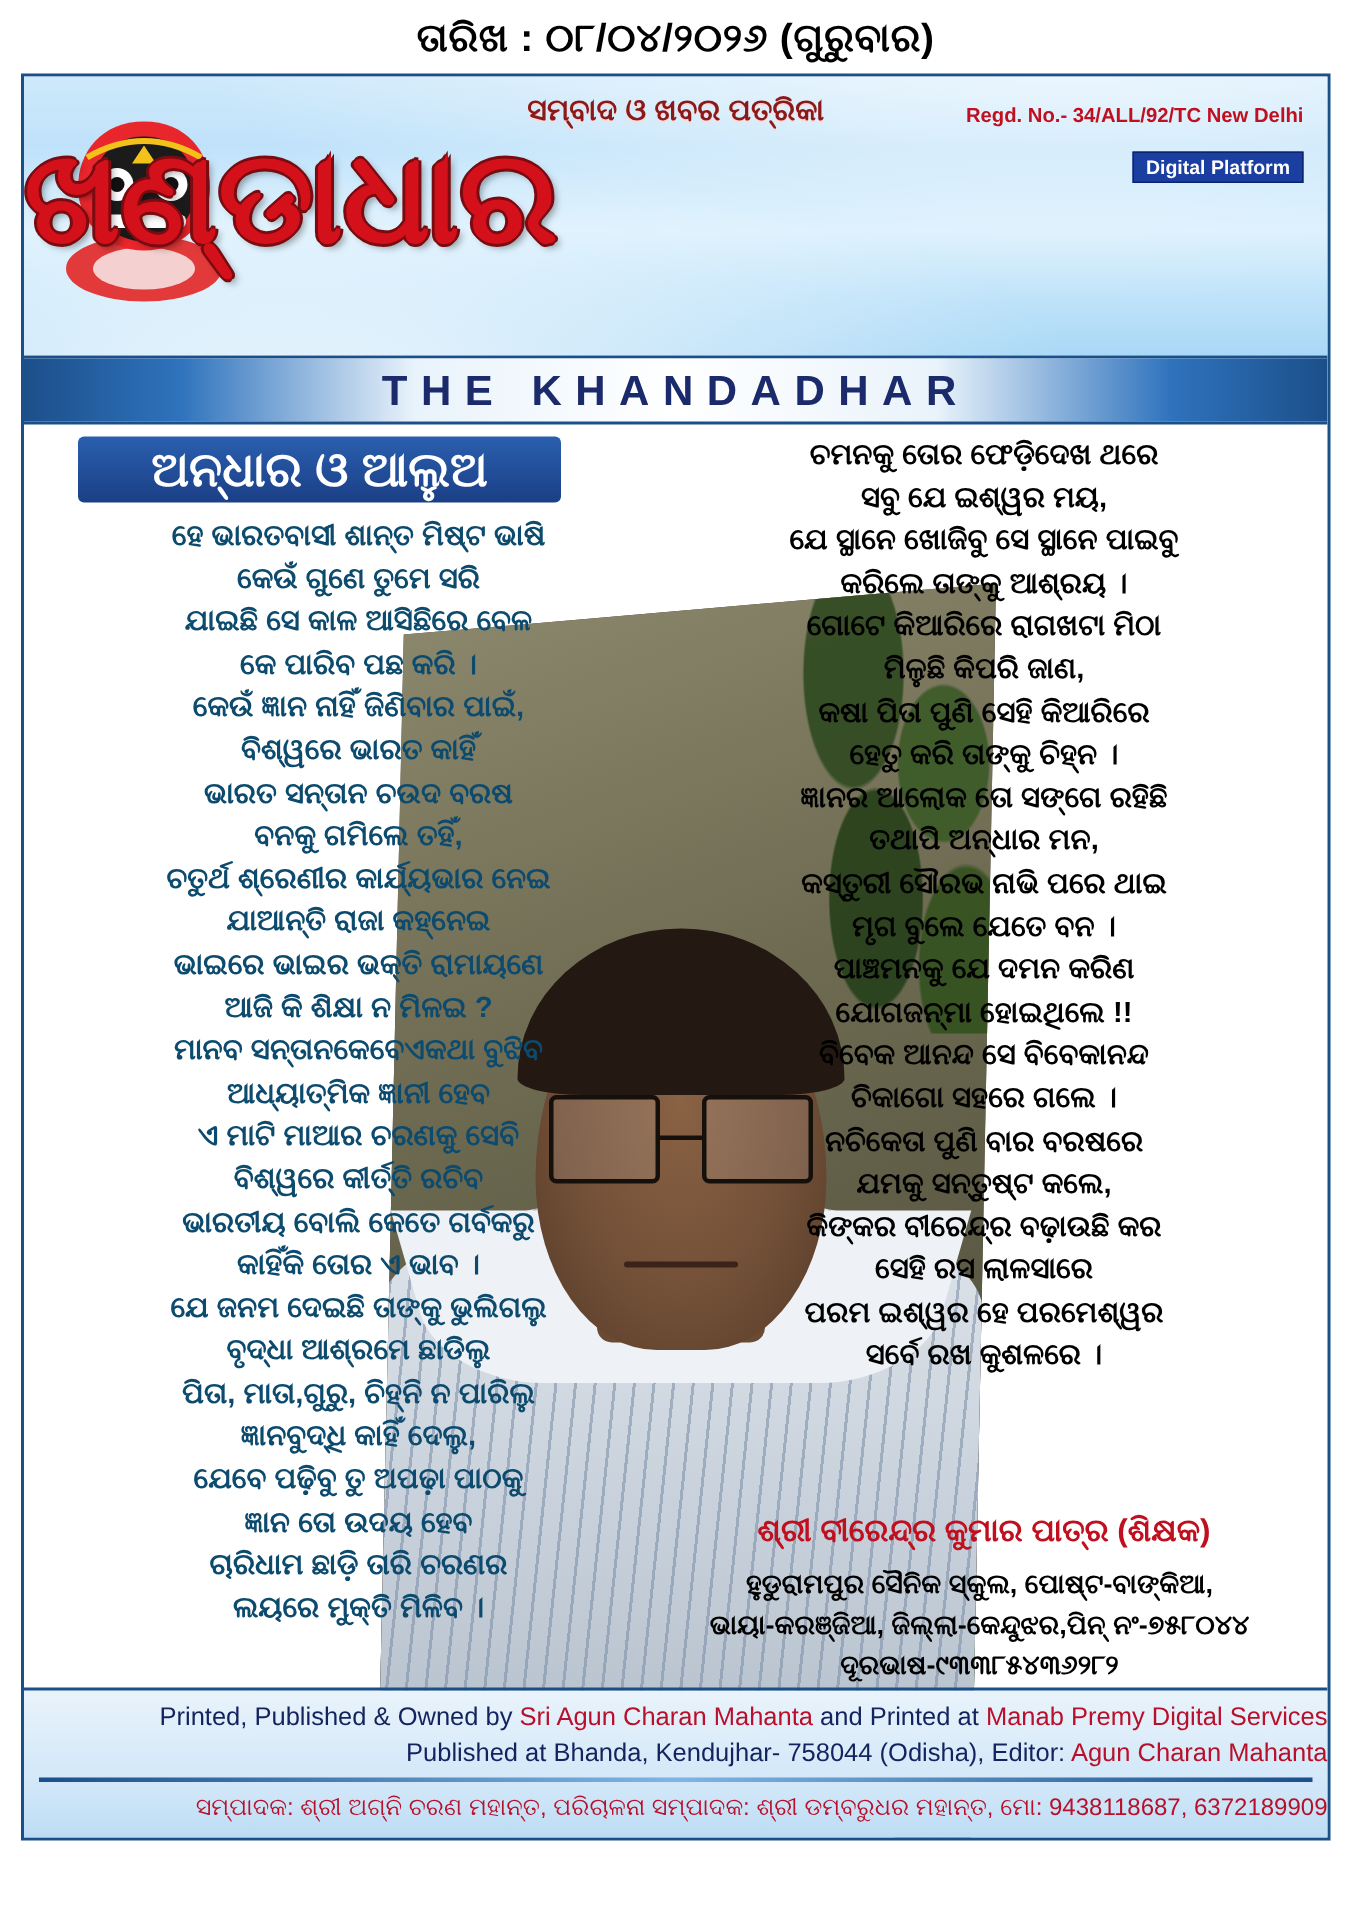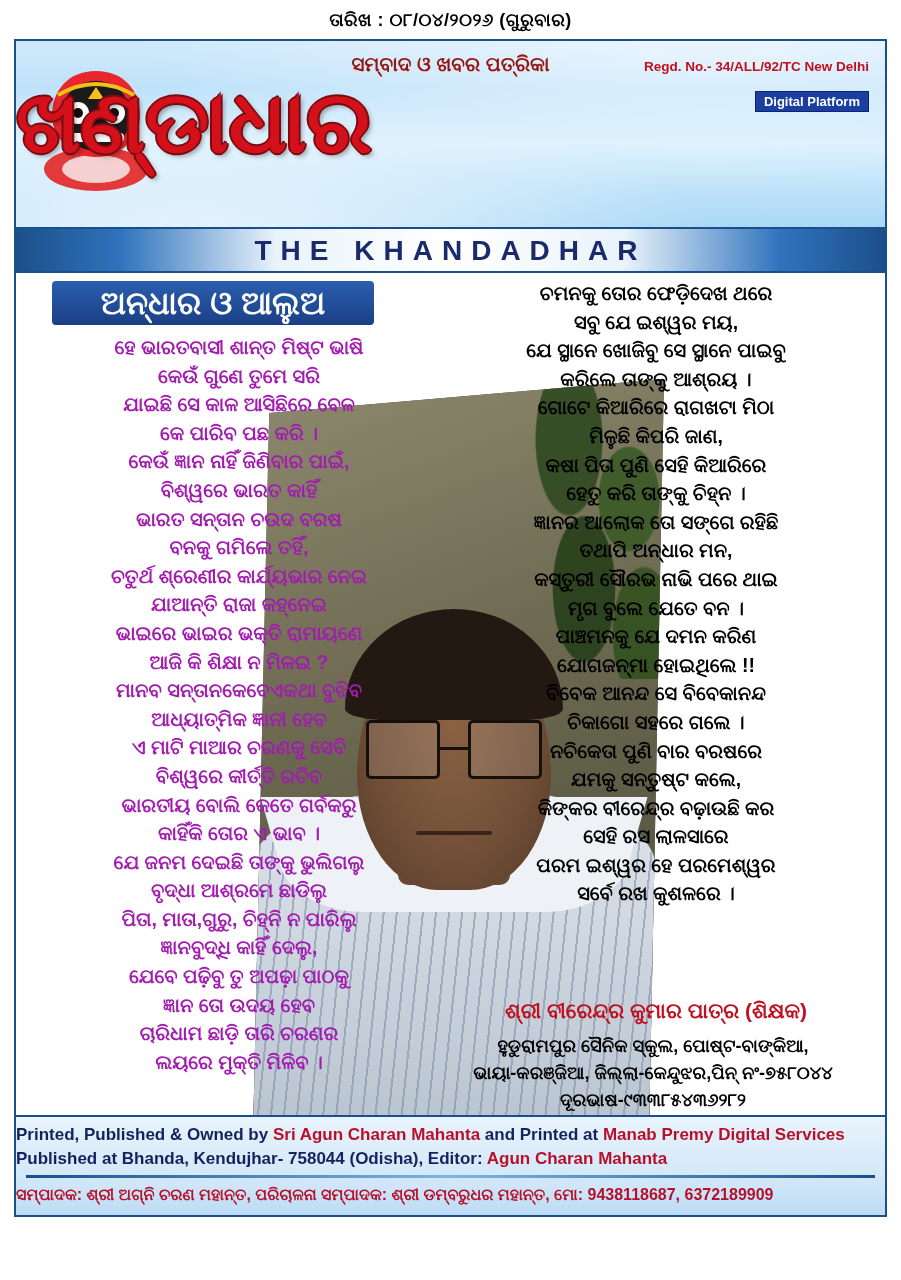--- a/index.html
+++ b/index.html
@@ -12,21 +12,21 @@
   .page {
     position: relative;
     width: 901px; height: 1280px;
     background: #ffffff;
     overflow: hidden;
   }
 
   
   .date-line {
     text-align: center;
-    font-size: 18px;
+    font-size: 26px;
     font-weight: bold;
     color: #000000;
     padding: 10px 0 8px;
     letter-spacing: 0.5px;
   }
 
   
   .paper {
     position: relative;
     margin: 0 14px;
@@ -132,21 +132,21 @@
     line-height: 44px;
   }
 
   .col-left {
     position: absolute;
     left: 14px; top: 60px;
     width: 418px;
     text-align: center;
     font-size: 19.5px;
     line-height: 28.6px;
-    color: #a21caf;
+    color: #0c4a6e;
     font-weight: 600;
   }
   .col-right {
     position: absolute;
     right: 14px; top: 6px;
     width: 430px;
     text-align: center;
     font-size: 19.5px;
     line-height: 28.6px;
     color: #000000;
@@ -257,22 +257,22 @@
 
   
   .footer {
     position: absolute;
     left: 0; right: 0; bottom: 0;
     height: 100px;
     background: linear-gradient(180deg,#e9f3fb 0%, #cfe6f8 70%, #bcdcf4 100%);
     border-top: 2px solid #1b4f8a;
   }
   .f1, .f2, .f3 {
-    text-align: left;
-    font-weight: bold;
+    text-align: right;
+    font-weight: normal;
   }
   .f1 { margin-top: 8px; font-size: 17px; color: #13235e; }
   .f2 { margin-top: 4px; font-size: 17px; color: #13235e; }
   .f3 { margin-top: 8px; font-size: 16px; color: #b8102a; }
   .f1 .hl, .f2 .hl { color: #b8102a; }
   .f-sep {
     height: 3px; margin: 6px 10px 0;
     background: linear-gradient(90deg,#1b4f8a,#7fb5e2,#1b4f8a);
   }
 </style>

